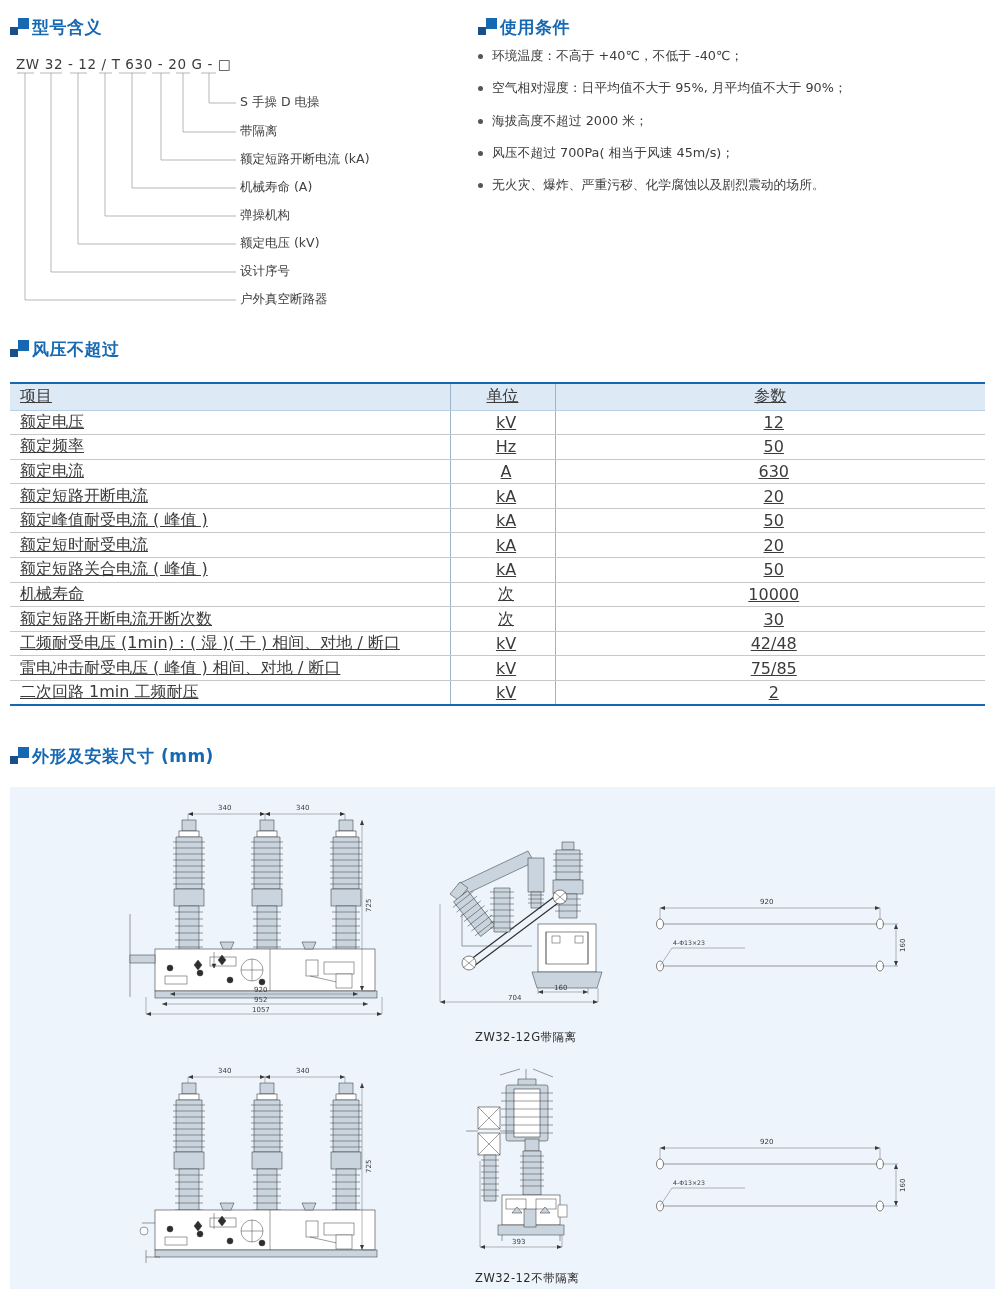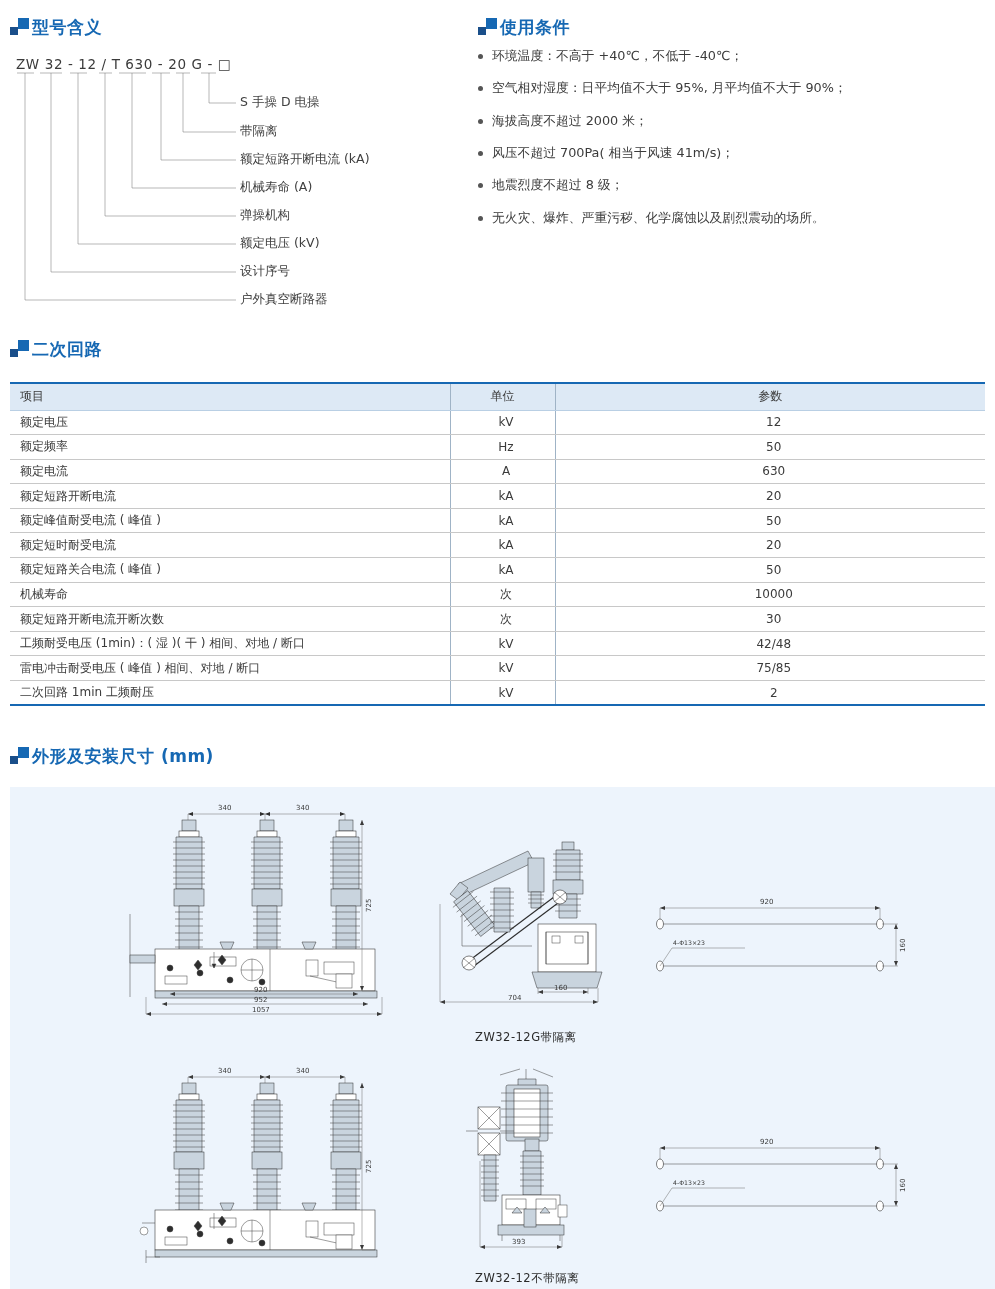--- a/index.html
+++ b/index.html
@@ -84,22 +84,23 @@
     border-radius: 50%;
     background: #555;
     margin-top: 6px;
   }
 
   
   #param-table-wrap { position: absolute; left: 10px; top: 382px; width: 975px; }
   table.params {
     width: 975px;
     border-collapse: collapse;
-    font-size: 12px;
+    font-size: 16px;
     color: #3b3b3b;
+    text-decoration: underline;
   }
   table.params thead th {
     background: #dde9f5;
     font-weight: normal;
     height: 27px;
     border-top: 2px solid #1668b3;
     border-bottom: 1px solid #b9cfe4;
   }
   table.params th.c-item, table.params td.c-item {
     text-align: left;
@@ -216,38 +217,34 @@
   <div class="cond-item">
     <span class="cond-dot"></span>
     <span>空气相对湿度：日平均值不大于 95%, 月平均值不大于 90%；</span>
   </div>
   <div class="cond-item">
     <span class="cond-dot"></span>
     <span>海拔高度不超过 2000 米；</span>
   </div>
   <div class="cond-item">
     <span class="cond-dot"></span>
-    <span>风压不超过 700Pa( 相当于风速 41m/s)；</span>
-  </div>
-  <div class="cond-item">
-    <span class="cond-dot"></span>
-    <span>地震烈度不超过 8 级；</span>
+    <span>风压不超过 700Pa( 相当于风速 45m/s)；</span>
   </div>
   <div class="cond-item">
     <span class="cond-dot"></span>
     <span>无火灾、爆炸、严重污秽、化学腐蚀以及剧烈震动的场所。</span>
   </div>
 </div>
 
 <div class="sec-head" style="left:10px; top:338px;">
   <span class="sec-mark">
       <i class="sq-small"></i>
       <i class="sq-big"></i>
     </span>
-  <span class="sec-title">二次回路</span>
+  <span class="sec-title">风压不超过</span>
 </div>
 
 <div id="param-table-wrap">
   <table class="params">
     <thead>
       <tr>
         <th class="c-item">项目</th>
         <th class="c-unit">单位</th>
         <th class="c-param">参数</th>
       </tr>

